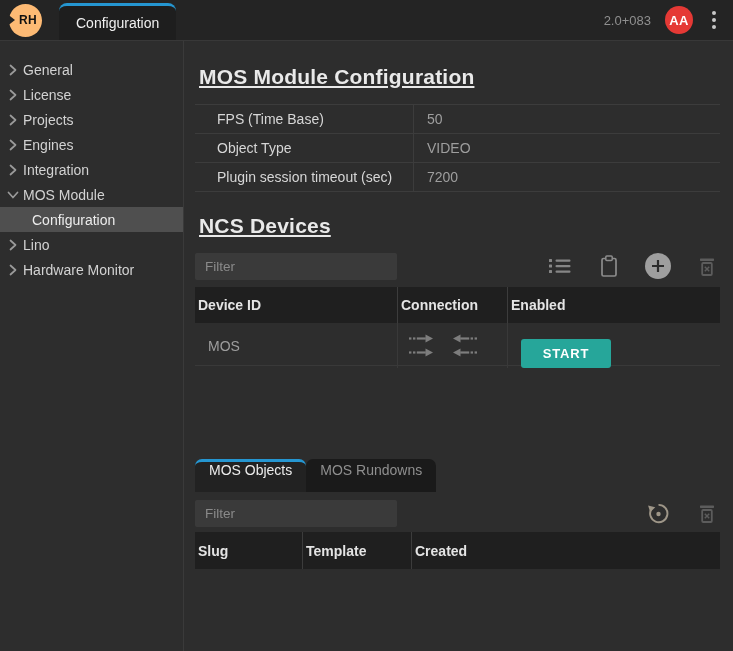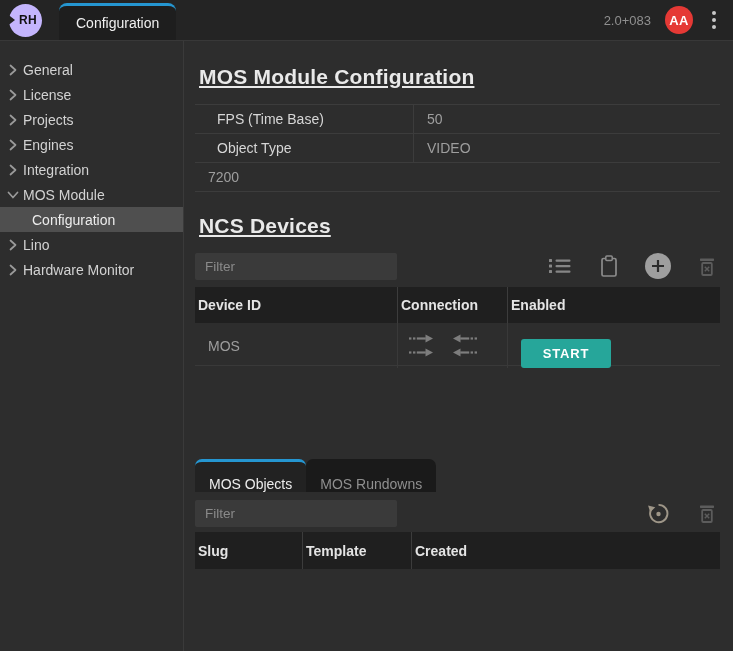--- a/index.html
+++ b/index.html
@@ -27,21 +27,21 @@
   }
   .app{width:733px;height:651px;display:flex;flex-direction:column;}
 
   
   .topbar{
     height:41px;flex:0 0 41px;background:var(--topbar-bg);
     display:flex;align-items:center;border-bottom:1px solid #383838;
   }
   .logo{
     position:relative;width:33px;height:33px;border-radius:50%;
-    background:#c4b5fd;margin-left:9px;flex:0 0 33px;
+    background:#fdba74;margin-left:9px;flex:0 0 33px;
     display:flex;align-items:center;justify-content:center;
   }
   .logo-notch{
     position:absolute;left:-3px;top:50%;transform:translateY(-50%);
     width:0;height:0;border-top:7px solid transparent;border-bottom:7px solid transparent;
     border-left:9px solid var(--topbar-bg);
   }
   .logo-text{color:#111;font-size:12px;font-weight:800;letter-spacing:.3px;padding-left:5px;}
   .top-tab{
     align-self:flex-end;height:37px;margin-left:17px;padding:0 17px;
@@ -136,21 +136,21 @@
   .start-btn{
     width:90px;height:29px;background:var(--teal);border:none;border-radius:3px;
     color:#ffffff;font-size:13px;font-weight:700;letter-spacing:.8px;cursor:pointer;
     font-family:"Liberation Sans", sans-serif;
     margin-top:16px;
   }
 
   
   .tabs-row{display:flex;margin-top:93px;align-items:flex-end;}
   .btab{
-    height:33px;padding:0 14px;display:flex;align-items:flex-end;
+    height:33px;padding:0 14px;display:flex;align-items:flex-start;
     border-radius:7px 7px 0 0;font-size:14px;cursor:pointer;
     background:var(--tab-inactive);color:#8f8f8f;border-top:3px solid transparent;
   }
   .btab.active{
     background:#222222;color:#ececec;border-top:3px solid var(--accent-blue);
   }
 </style>
 </head>
 <body>
 
@@ -255,20 +255,21 @@
       <div class="kv-table">
         <div class="kv-row">
           <div class="kv-label">FPS (Time Base)</div>
           <div class="kv-value">50</div>
         </div>
         <div class="kv-row">
           <div class="kv-label">Object Type</div>
           <div class="kv-value">VIDEO</div>
         </div>
         <div class="kv-row">
+          <div class="kv-label">Plugin session timeout (sec)</div>
           <div class="kv-value">7200</div>
         </div>
       </div>
 
       <h1 class="section-title second">NCS Devices</h1>
 
       <div class="toolbar">
         <input class="filter-input" type="text" placeholder="Filter" style="">
         <div class="toolbar-spacer"></div>
         <button class="tool-btn">

